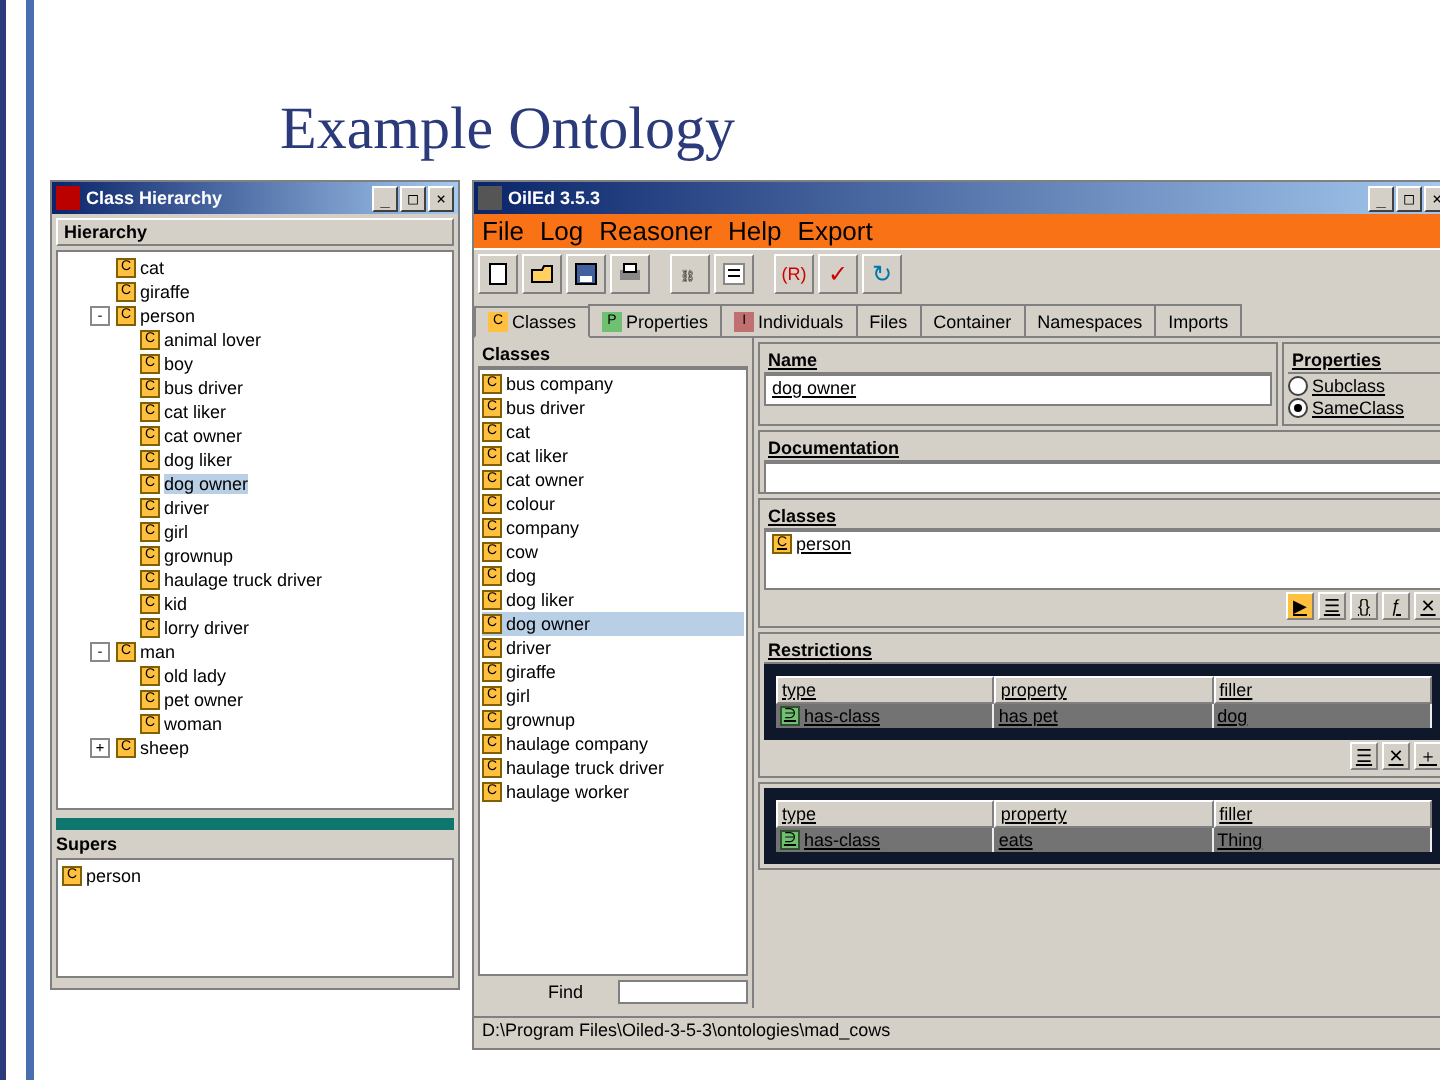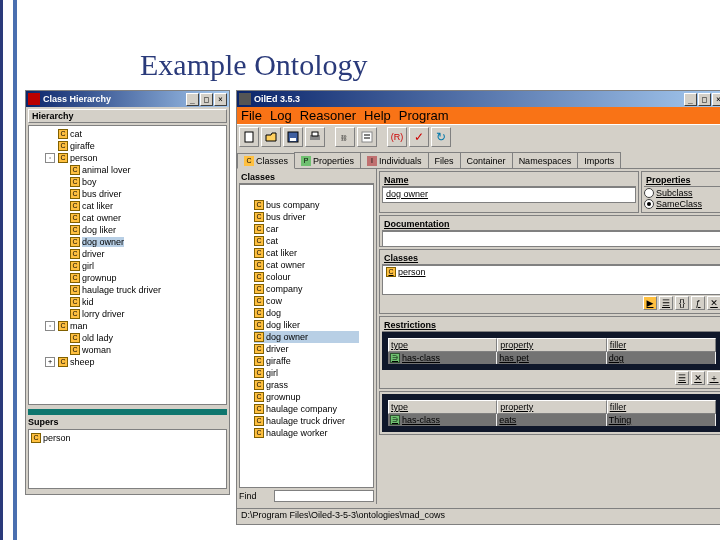--- a/index.html
+++ b/index.html
@@ -33,25 +33,25 @@
   .tbtn.raised { border:1px solid #fff; border-right-color:#808080; border-bottom-color:#808080; }
   .tabstrip { background:#d4d0c8; display:flex; padding-top:3px; border-bottom:1px solid #808080; font-size:9px; }
   .tab { border:1px solid #808080; border-bottom:none; padding:2px 6px; background:#d4d0c8; margin-right:-1px; display:flex; align-items:center; gap:2px; }
   .tab.active { background:#d4d0c8; position:relative; top:1px; border-bottom:1px solid #d4d0c8; }
   .tab .badge { width:10px; height:10px; font:7px/10px Arial; text-align:center; color:#000; }
   .bC{background:#ffc040}.bP{background:#6fc070}.bI{background:#c07070}
   .content { display:flex; height:calc(100% - 98px); background:#d4d0c8; }
   .col-left { width:140px; border-right:1px solid #808080; padding:2px; display:flex; flex-direction:column; }
   .col-right { flex:1; padding:2px; display:flex; flex-direction:column; overflow:hidden; }
   .mini-hdr { font-weight:bold; font-size:9px; padding:1px 2px; border-bottom:1px solid #808080; }
-  .clist { background:#fff; border:1px solid #808080; flex:1; overflow:hidden; padding:14px; }
+  .clist { background:#fff; border:1px solid #808080; flex:1; overflow:hidden; padding:1px; }
   .clist-row { display:flex; align-items:center; height:12px; font-size:9px; }
   .clist-row .cic { width:10px; height:10px; background:#ffc040; border:1px solid #806000; margin-right:2px; font:7px/8px Arial; text-align:center; }
   .clist-row.sel { background:#b8cfe5; }
-  .find-strip { height:14px; display:flex; align-items:center; font-size:9px; padding-top:2px; gap:17px; }
+  .find-strip { height:14px; display:flex; align-items:center; font-size:9px; padding-top:2px; gap:17px;margin-left:35px; }
   .panel { border:1px solid #808080; background:#d4d0c8; padding:2px; margin-bottom:2px;text-decoration:underline; }
   .panel .pbody { background:#fff; border:1px solid #808080; min-height:16px; padding:1px 3px; font-size:9px; }
   .radio-row { display:flex; align-items:center; gap:2px; font-size:9px; margin:1px 0; }
   .radio { width:10px; height:10px; border:1px solid #404040; border-radius:50%; background:#fff; position:relative; }
   .radio.on::after { content:""; position:absolute; left:2px; top:2px; width:4px; height:4px; background:#000; border-radius:50%; }
   .grid { background:#737373; border:6px solid #0f172a; font-size:9px; }
   .grid-h { display:flex; background:#d4d0c8; }
   .grid-h div { flex:1; border:1px solid #808080; border-top-color:#fff; border-left-color:#fff; padding:1px 2px; }
   .grid-r { display:flex; }
   .grid-r div { flex:1; padding:1px 2px; border-right:1px solid #eee; display:flex; align-items:center; gap:2px; }
@@ -164,20 +164,25 @@
         <span class="lbl">man</span>
       </div>
       <div class="tree-row ind2">
         <span style="width:13px"></span>
         <span class="cic">C</span>
         <span class="lbl">old lady</span>
       </div>
       <div class="tree-row ind2">
         <span style="width:13px"></span>
         <span class="cic">C</span>
+        <span class="lbl">pet owner</span>
+      </div>
+      <div class="tree-row ind2">
+        <span style="width:13px"></span>
+        <span class="cic">C</span>
         <span class="lbl">woman</span>
       </div>
       <div class="tree-row ind1">
         <span class="box">+</span>
         <span class="cic">C</span>
         <span class="lbl">sheep</span>
       </div>
     </div>
   <div class="supers">
     <div class="supers-hdr">Supers</div>
@@ -198,21 +203,21 @@
       <div class="winbtn">_</div>
       <div class="winbtn">□</div>
       <div class="winbtn">×</div>
     </div>
   </div>
   <div class="menubar" id="menubar">
       <div>File</div>
       <div>Log</div>
       <div>Reasoner</div>
       <div>Help</div>
-      <div>Program</div>
+      <div>Export</div>
     </div>
   <div class="toolbar">
     <div class="tbtn raised">
         <svg width="12" height="12">
           <rect x="2" y="1" width="8" height="10" fill="#fff" stroke="#000"></rect>
         </svg>
       </div>
     <div class="tbtn raised">
         <svg width="12" height="12">
           <path d="M1 4h5l1-2h4v8H1z" fill="#ffd060" stroke="#000"></path>
@@ -287,24 +292,20 @@
           <div class="clist-row">
             <span class="cic">C</span>
             <span>bus company</span>
           </div>
           <div class="clist-row">
             <span class="cic">C</span>
             <span>bus driver</span>
           </div>
           <div class="clist-row">
             <span class="cic">C</span>
-            <span>car</span>
-          </div>
-          <div class="clist-row">
-            <span class="cic">C</span>
             <span>cat</span>
           </div>
           <div class="clist-row">
             <span class="cic">C</span>
             <span>cat liker</span>
           </div>
           <div class="clist-row">
             <span class="cic">C</span>
             <span>cat owner</span>
           </div>
@@ -336,24 +337,20 @@
             <span class="cic">C</span>
             <span>driver</span>
           </div>
           <div class="clist-row">
             <span class="cic">C</span>
             <span>giraffe</span>
           </div>
           <div class="clist-row">
             <span class="cic">C</span>
             <span>girl</span>
-          </div>
-          <div class="clist-row">
-            <span class="cic">C</span>
-            <span>grass</span>
           </div>
           <div class="clist-row">
             <span class="cic">C</span>
             <span>grownup</span>
           </div>
           <div class="clist-row">
             <span class="cic">C</span>
             <span>haulage company</span>
           </div>
           <div class="clist-row">

